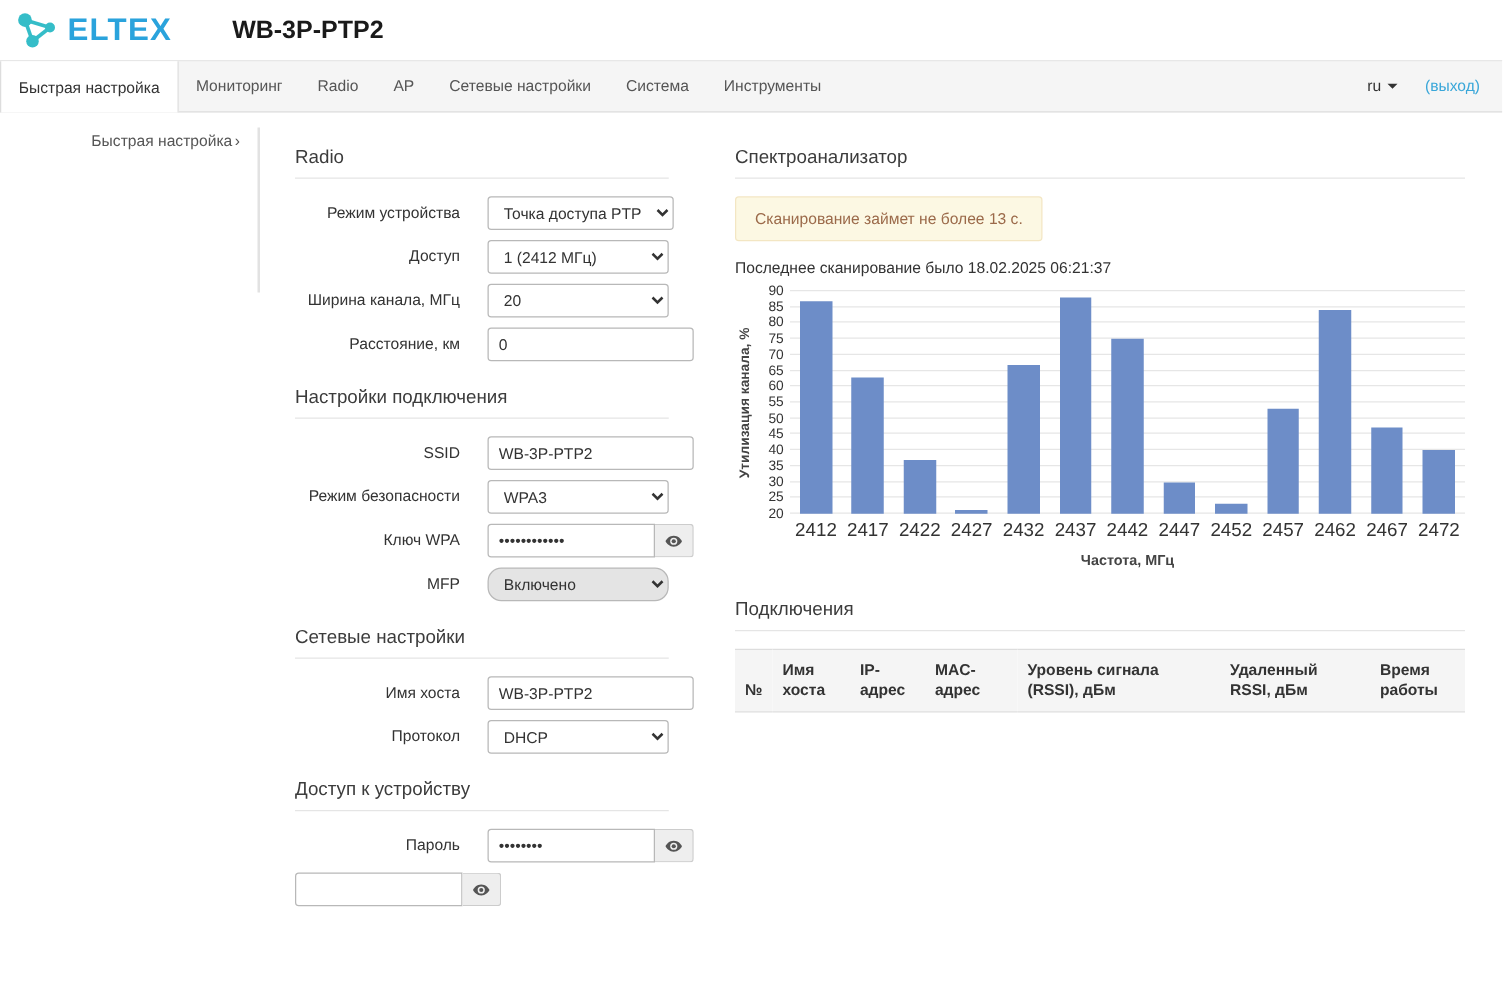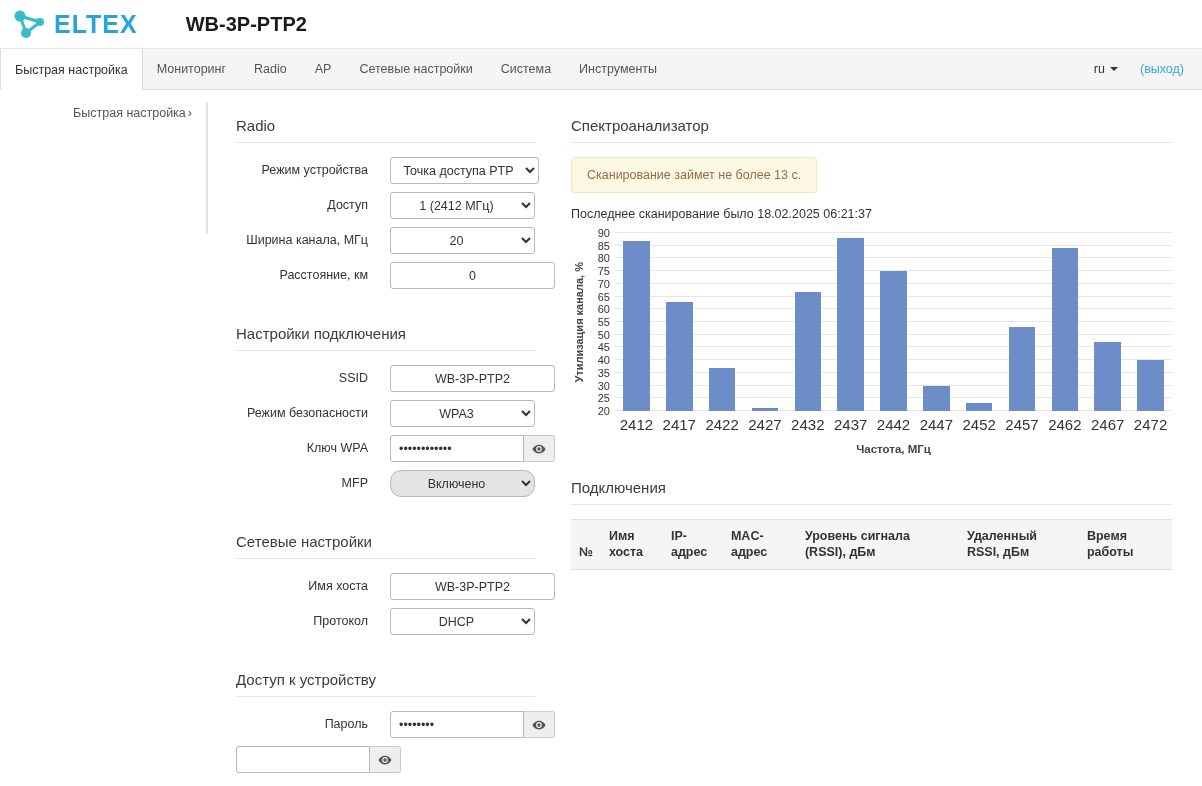--- a/index.html
+++ b/index.html
@@ -23,30 +23,30 @@
 
   
   .content { display: flex; align-items: flex-start; }
   .sidebar { width: 208px; flex: 0 0 208px; padding-top: 16px; position: relative; }
   .sidebar-divider { position: absolute; right: 0; top: 12px; width: 2px; height: 132px; background: #e2e2e2; }
   .sidebar-link { display: block; text-align: right; padding-right: 16px; color: #555; font-size: 12.5px; text-decoration: none; cursor: pointer; }
   .sidebar-link .chev { margin-left: 2px; }
 
   .main { flex: 1; display: flex; padding: 27px 30px 0 28px; }
   .col-left { width: 299px; flex: 0 0 299px; }
-  .col-right { flex: 1; margin-left: 36px; max-width: 601px; }
+  .col-right { flex: 1; margin-left: 53px; max-width: 601px; }
 
   h2.section-title { font-size: 15px; font-weight: 400; color: #3c3c3c; padding-bottom: 8px; border-bottom: 1px solid #e5e5e5; margin-bottom: 14px; }
   .section { margin-bottom: 6px; }
-  .section + .section h2.section-title { margin-top: 36px; }
+  .section + .section h2.section-title { margin-top: 20px; }
 
   
   .frow { display: flex; align-items: center; margin-bottom: 8px; }
   .frow label { width: 132px; flex: 0 0 132px; text-align: right; font-size: 12.5px; color: #333; margin-right: 22px; line-height: 1.25; }
-  .ctrl { width: 165px; text-align: center; }
+  .ctrl { width: 165px; }
   select.ctrl, input.ctrl { height: 27px; border: 1px solid #b8b8b8; border-radius: 3px; padding: 2px 8px; font-size: 12.5px; font-family: "Liberation Sans", sans-serif; color: #333; background: #fff; }
   select.select-disabled { background: #e4e4e4; border-radius: 11px; }
   .igroup { display: flex; width: 165px; }
   .igroup input { width: 134px; height: 27px; border: 1px solid #b8b8b8; border-radius: 3px 0 0 3px; padding: 2px 8px; font-size: 12.5px; font-family: "Liberation Sans", sans-serif; color: #333; }
   .addon { width: 31px; height: 27px; background: #eee; border: 1px solid #ccc; border-left: none; border-radius: 0 3px 3px 0; display: flex; align-items: center; justify-content: center; cursor: pointer; }
   .addon svg { fill: #555; }
 
   
   .scan-row { display: flex; align-items: center; gap: 12px; margin-bottom: 10px; }
   .btn-scan { background: #337ab7; border: 1px solid #2e6da4; color: #fff; padding: 7px 13px; border-radius: 3px; font-size: 12.5px; display: inline-flex; align-items: center; gap: 8px; cursor: pointer; font-family: "Liberation Sans", sans-serif; }

